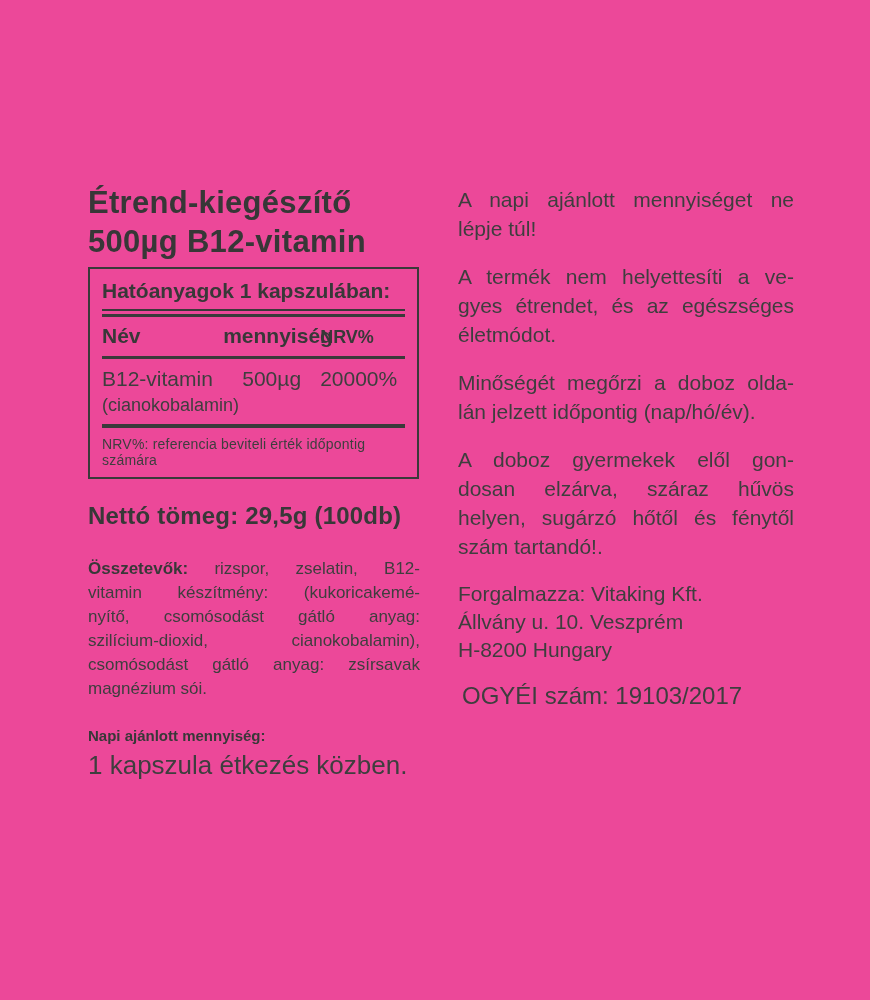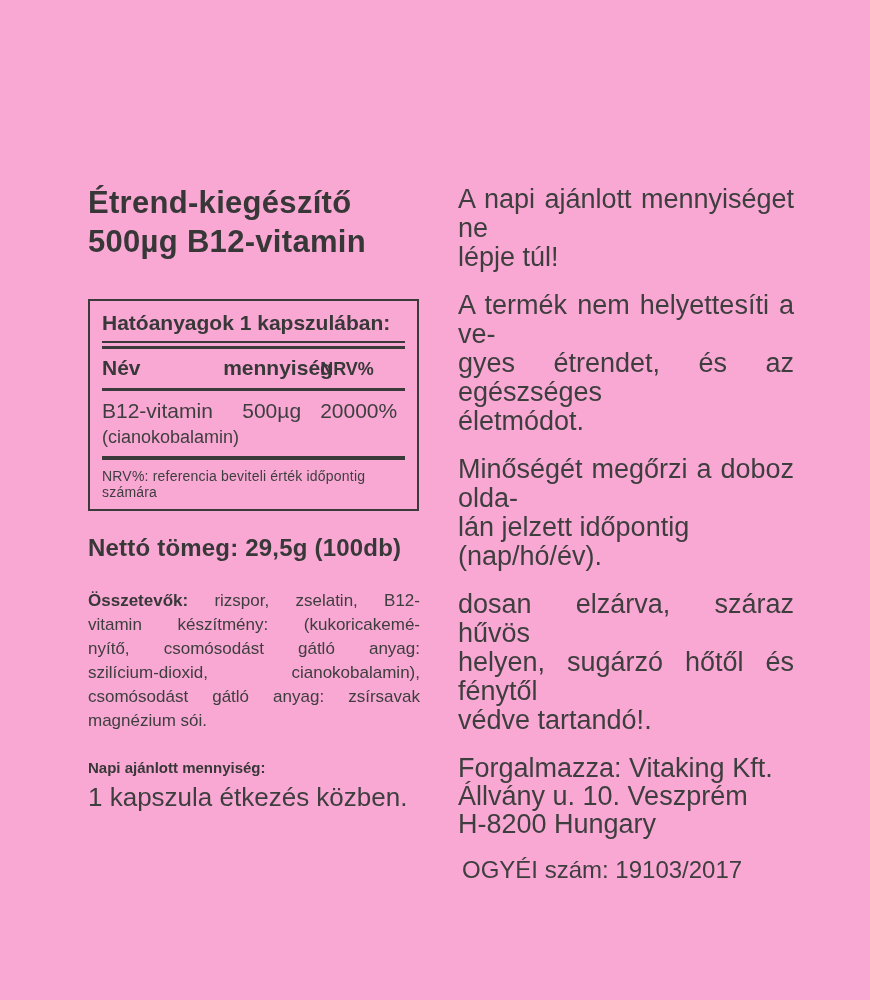--- a/index.html
+++ b/index.html
@@ -1,26 +1,26 @@
 <!DOCTYPE html>
 <html lang="hu"><head>
 <meta charset="utf-8">
 <style>
   html,body{margin:0;padding:0;background:#fff;}
   .page{
-    position:relative;width:870px;height:1000px;background:#f9a8d4;overflow:hidden;
+    position:relative;width:870px;height:1000px;background:#ec4899;overflow:hidden;
     font-family:"Liberation Sans","DejaVu Sans",sans-serif;color:#3e3e3e;
   }
   .left-col{position:absolute;left:88px;top:183px;width:332px;}
   .right-col{position:absolute;left:458px;top:185px;width:336px;}
 
   .title{margin:0;font-size:31px;font-weight:bold;line-height:39px;color:#373737;letter-spacing:.3px;}
   .tline{display:block;}
 
-  .facts-box{margin-top:38px;border:2px solid #3a3a3a;box-sizing:border-box;width:331px;padding:10px 12px 9px;}
+  .facts-box{margin-top:6px;border:2px solid #3a3a3a;box-sizing:border-box;width:331px;padding:10px 12px 9px;}
   .facts-header{font-size:21px;font-weight:bold;line-height:24px;color:#383838;}
   .rule-double{margin:6px 0 7px;height:3px;border-top:2px solid #3a3a3a;border-bottom:3px solid #3a3a3a;}
   .rule-single{margin:7px 0 8px;border-top:3px solid #3a3a3a;}
   .rule-thick{margin:9px 0 8px;border-top:4px solid #3a3a3a;}
   .facts-row{display:flex;align-items:baseline;font-size:21px;line-height:24px;}
   .facts-cols{font-weight:bold;color:#383838;}
   .col-name{width:40%;text-align:left;}
   .col-amount{width:32%;text-align:center;}
   .col-nrv{width:28%;}
   .facts-cols .col-nrv{font-size:18px;}
@@ -31,21 +31,21 @@
 
   .ingredients{margin-top:26px;font-size:17px;line-height:24px;}
   .line{display:block;}
   .stretch{text-align:justify;text-align-last:justify;}
   .b{font-weight:bold;color:#383838;}
 
   .daily{margin-top:22px;}
   .daily-heading{font-size:15px;line-height:26px;margin-bottom:2px;}
   .daily-text{font-size:26px;line-height:28px;}
 
-  .rp{margin:0 0 19px;font-size:27px;line-height:29px;}
+  .rp{margin:0 0 19px;font-size:21px;line-height:29px;}
   .rp-tight{line-height:28px;}
   .rline{display:block;}
   .ogyei{margin:4px;font-size:24px;line-height:26px;}
 </style>
 </head>
 <body>
 
 <div class="page">
 
   <div class="left-col">
@@ -106,23 +106,24 @@
       <span class="rline stretch">gyes étrendet, és az egészséges</span>
       <span class="rline">életmódot.</span>
     </p>
 
     <p class="rp">
       <span class="rline stretch">Minőségét megőrzi a doboz olda-</span>
       <span class="rline">lán jelzett időpontig (nap/hó/év).</span>
     </p>
 
     <p class="rp">
+      <span class="rline stretch">A doboz gyermekek elől gon-</span>
       <span class="rline stretch">dosan elzárva, száraz hűvös</span>
       <span class="rline stretch">helyen, sugárzó hőtől és fénytől</span>
-      <span class="rline">védve tartandó!.</span>
+      <span class="rline">szám tartandó!.</span>
     </p>
 
     <p class="rp rp-tight">
       <span class="rline">Forgalmazza: Vitaking Kft.</span>
       <span class="rline">Állvány u. 10. Veszprém</span>
       <span class="rline">H-8200 Hungary</span>
     </p>
 
 
     <p class="ogyei">OGYÉI szám: 19103/2017</p>

